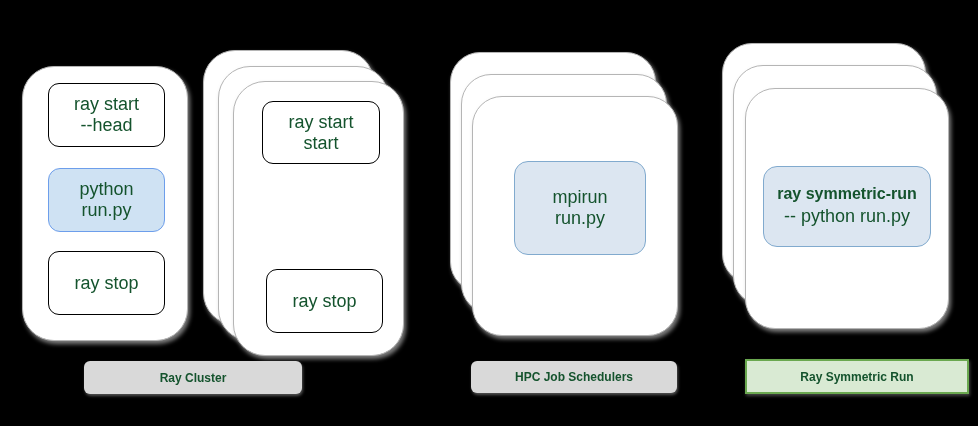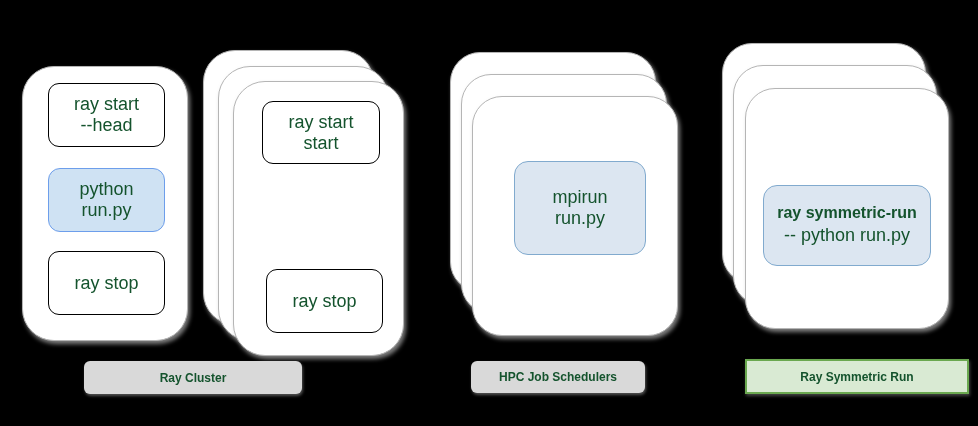--- a/index.html
+++ b/index.html
@@ -67,21 +67,21 @@
   
   .c1-box1 { left: 25px; top: 16px;  width: 115px; height: 62px; }
   .c1-box2 { left: 25px; top: 101px; width: 115px; height: 62px; }
   .c1-box3 { left: 25px; top: 184px; width: 115px; height: 62px; }
   
   .c2-box1 { left: 28px; top: 19px;  width: 116px; height: 61px; }
   .c2-box2 { left: 32px; top: 187px; width: 115px; height: 62px; }
   
   .c3-box1 { left: 41px; top: 64px; width: 130px; height: 92px; }
   
-  .c4-box1 { left: 17px; top: 96px; width: 166px; height: 79px; line-height: 1.3; }
+  .c4-box1 { left: 17px; top: 77px; width: 166px; height: 79px; line-height: 1.3; }
   .sym-line1 { font-weight: bold; font-size: 16px; }
   .sym-line2 { font-size: 18px; }
 
   
   .label {
     position: absolute;
     display: flex;
     justify-content: center;
     align-items: center;
     font-weight: bold;
@@ -92,21 +92,21 @@
     border-radius: 6px;
     box-shadow: 1px 2px 3px rgba(150,150,150,0.55);
   }
   .label.green {
     background: #d9ead3;
     border: 2px solid #6aa84f;
     border-radius: 0;
     box-shadow: 1px 2px 3px rgba(150,150,150,0.45);
   }
   .label.l1 { left: 84px;  top: 361px; width: 218px; height: 33px; }
-  .label.l2 { left: 471px; top: 361px; width: 174px; height: 32px; }
+  .label.l2 { left: 471px; top: 361px; width: 206px; height: 32px; }
   .label.l3 { left: 745px; top: 359px; width: 220px; height: 31px; }
 </style>
 </head>
 <body>
 
 <div class="canvas">
 
   <div class="card c1">
     <div class="cmd c1-box1">
       <span>ray start</span>

